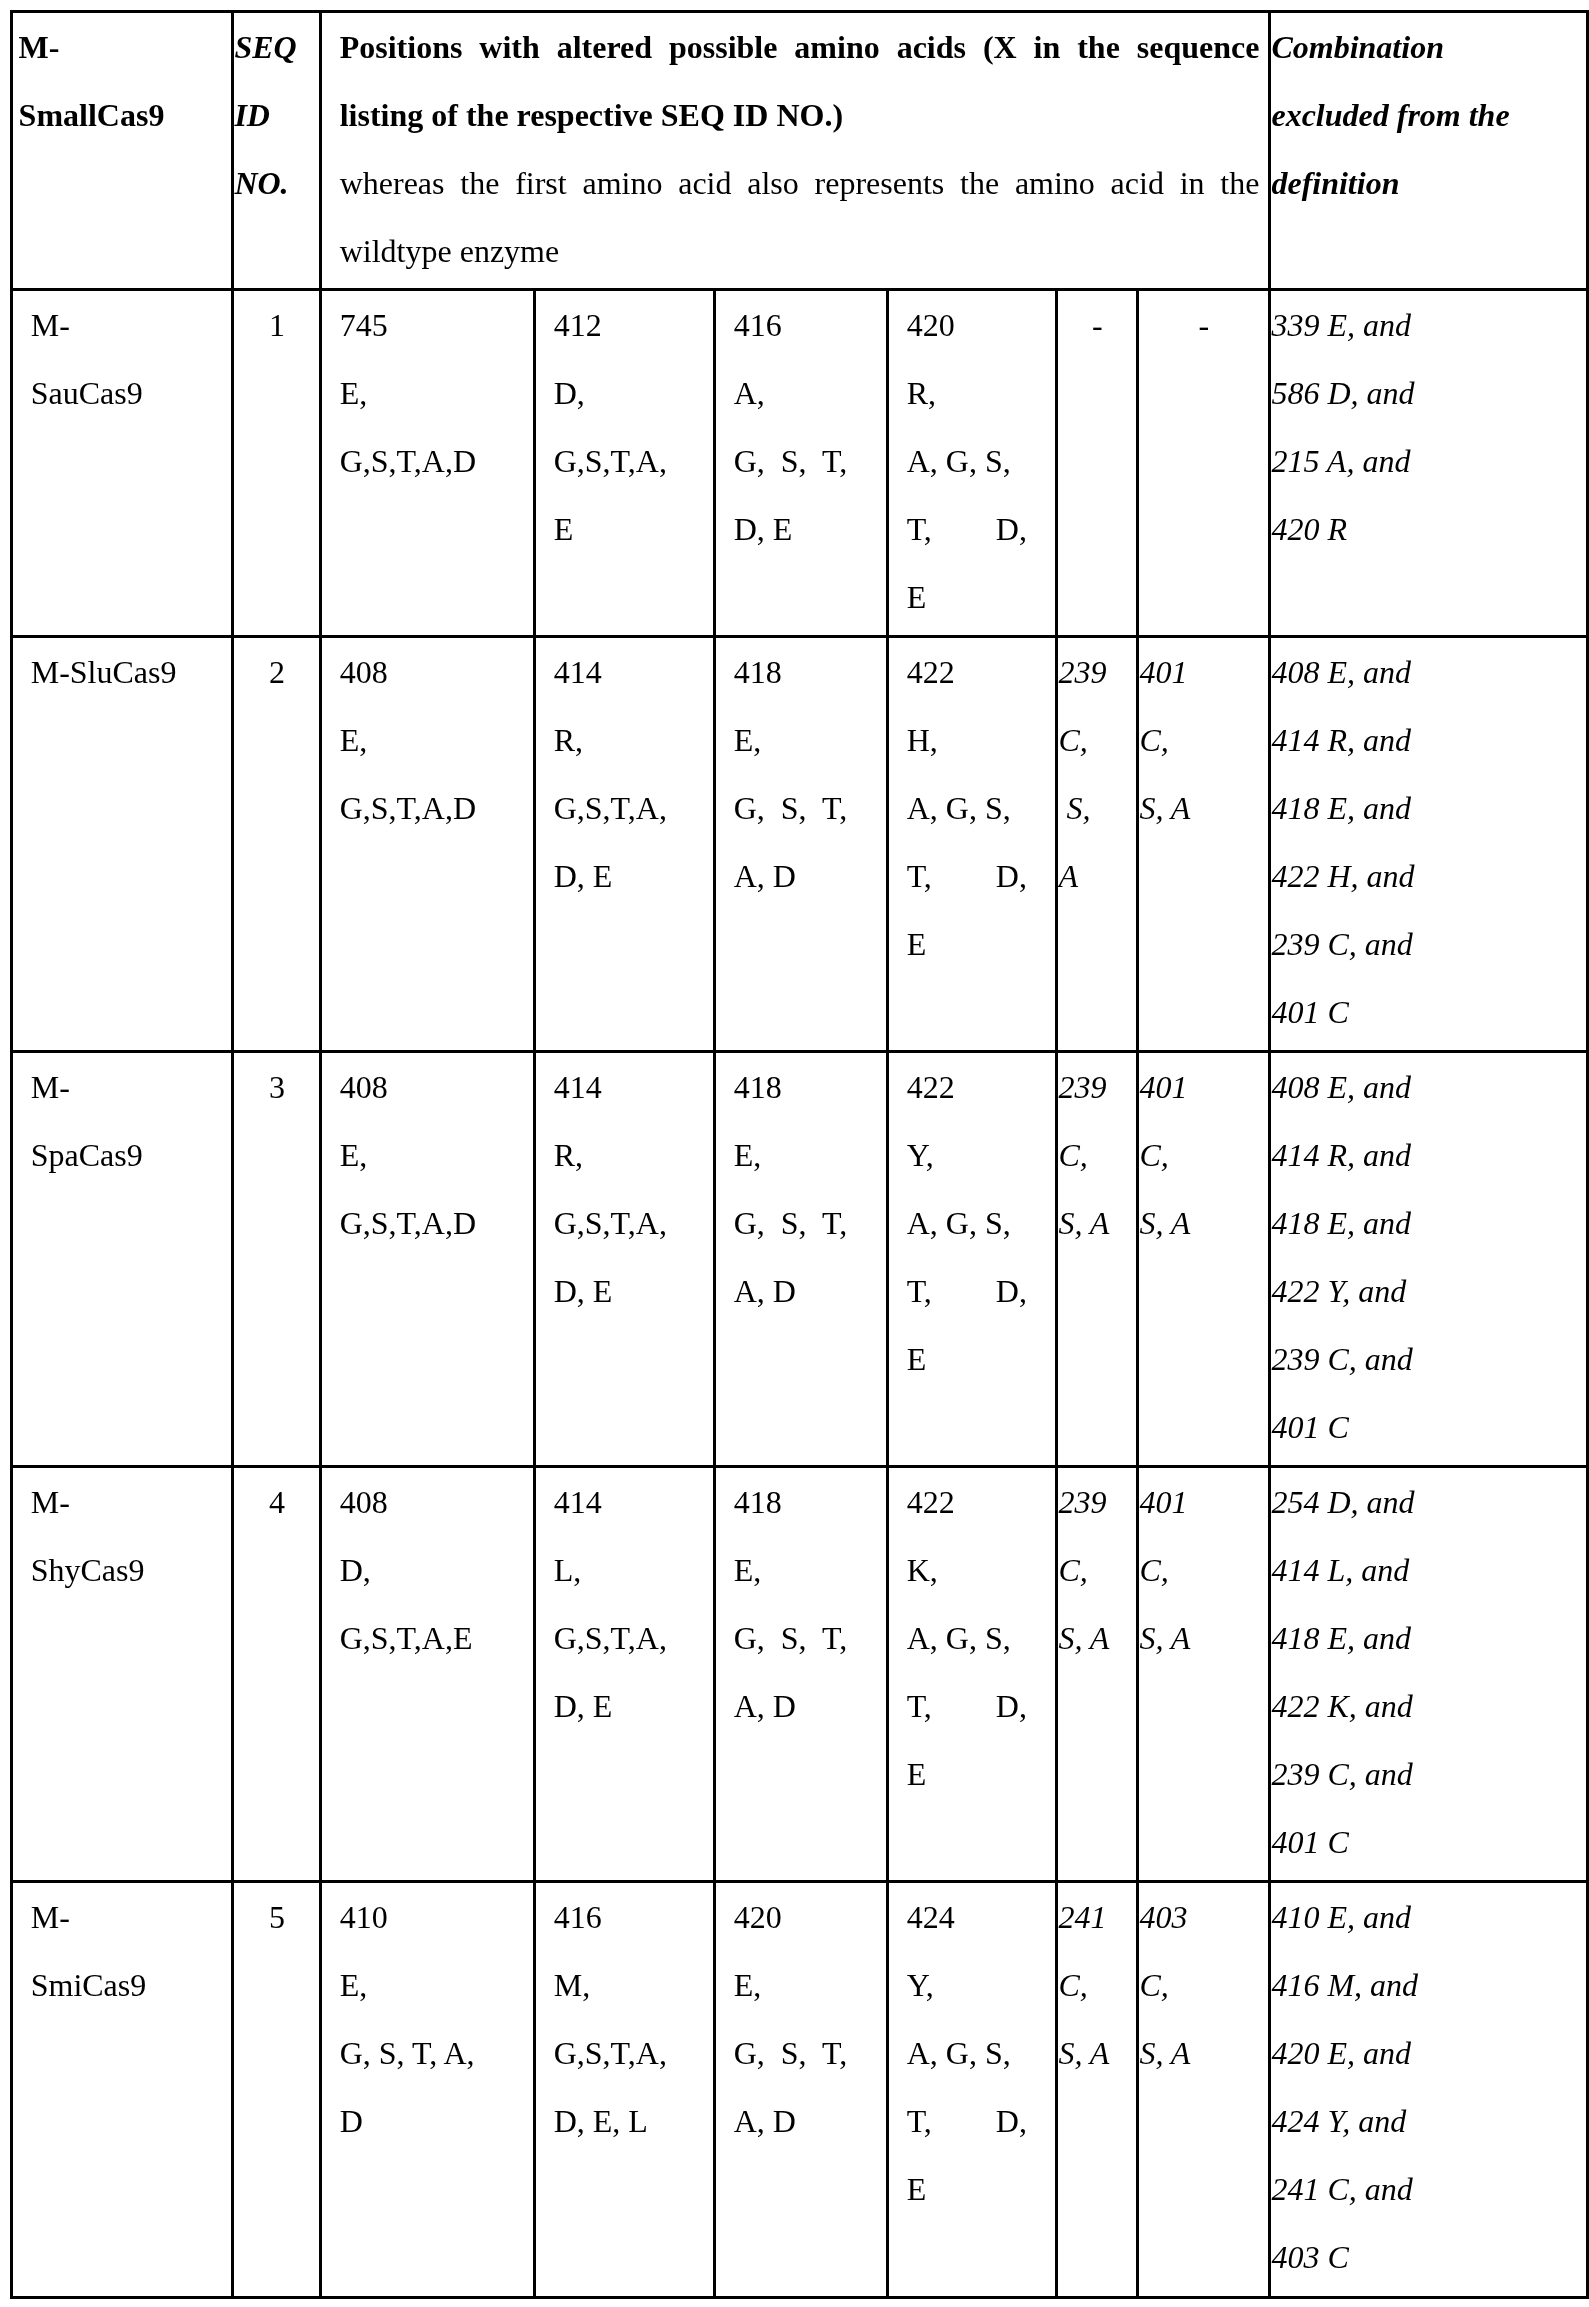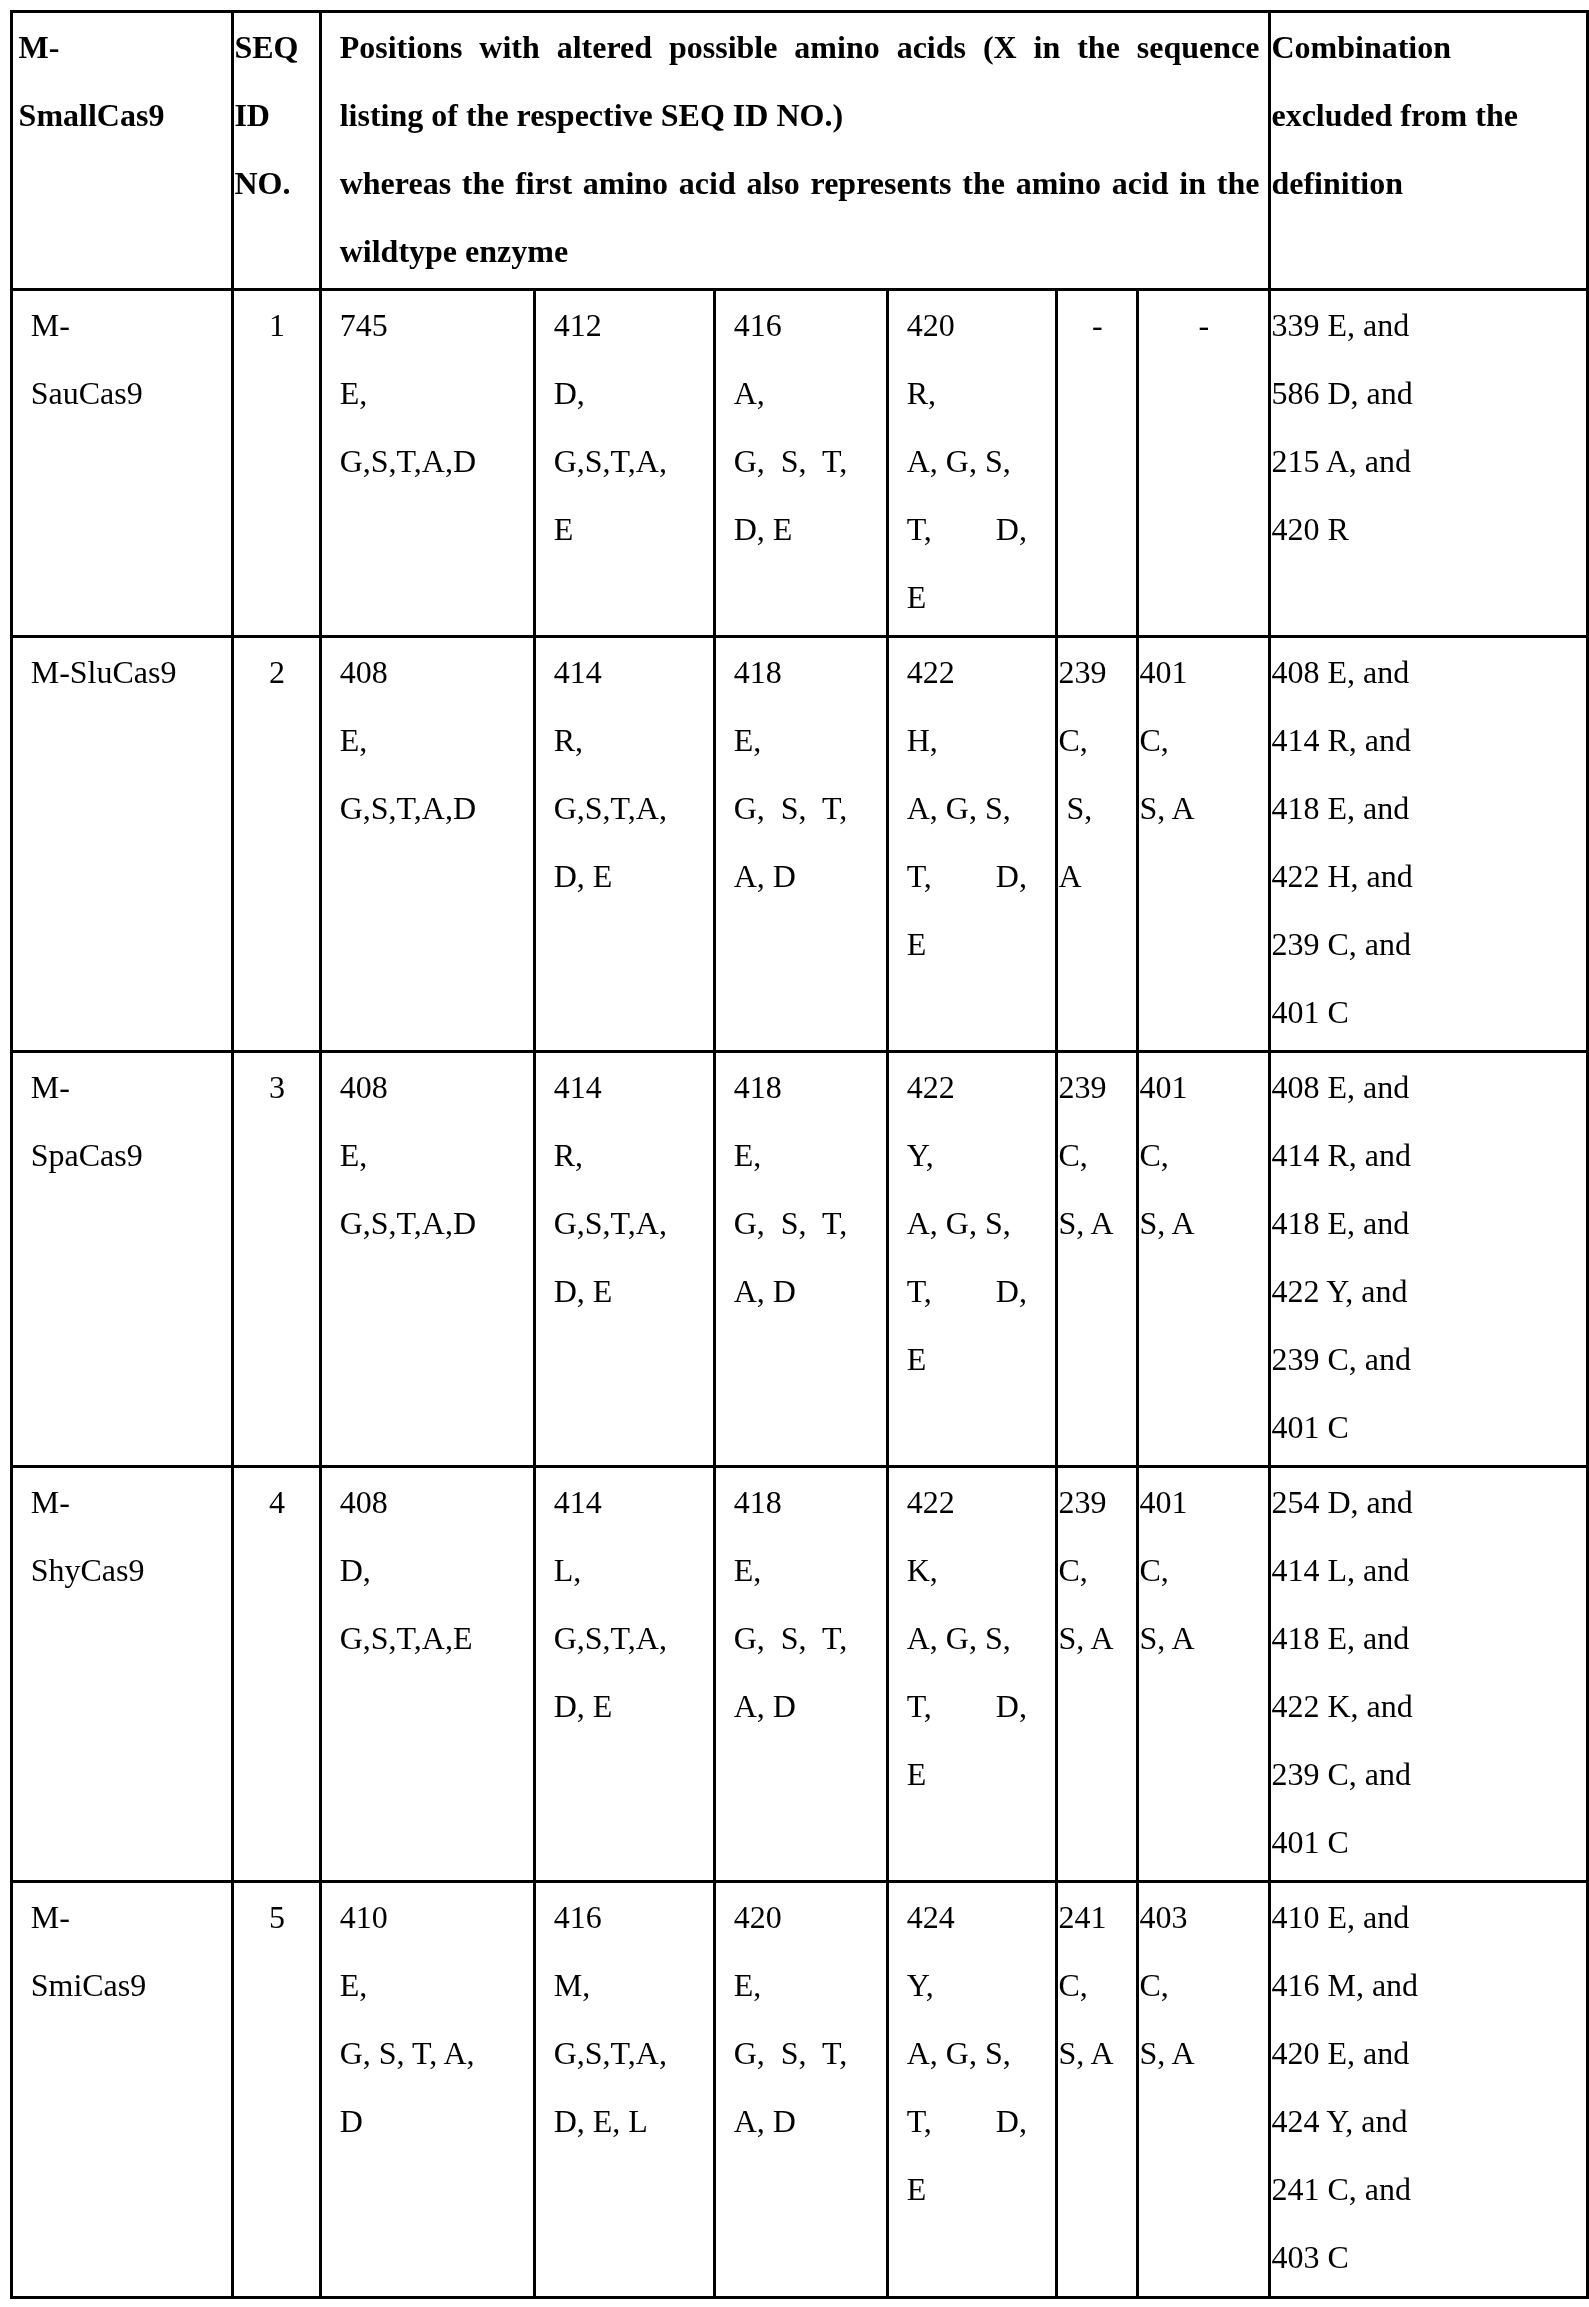--- a/index.html
+++ b/index.html
@@ -9,24 +9,24 @@
     border-collapse: collapse; table-layout: fixed;
     width: 1577px;
     font-family: "Liberation Serif", "DejaVu Serif", serif;
     font-size: 32px; line-height: 68px; color: #000;
   }
   table.seq td {
     border: 3.5px solid #000; vertical-align: top;
     padding: 0 5.2px; word-wrap: break-word; white-space: normal;
   }
   td.hdr { font-weight: bold; }
-  .norm { font-weight: bold; margin-top: 36px; }
+  .norm { font-weight: normal; margin-top: 36px; }
   td.just { text-align: justify; text-align-last: left; }
   .center { text-align: center; }
-  .nopad { padding-left: 0 !important; padding-right: 0 !important; }
+  .nopad { padding-left: 0 !important; padding-right: 0 !important; font-style: italic; }
   .line { display: block; }
   tr.h0 { height: 278px; }
   tr.r1 { height: 347px; }
   tr.r2, tr.r3, tr.r4 { height: 415px; }
   tr.r5 { height: 416px; }
 </style>
 </head>
 <body>
 
 <table class="seq">

